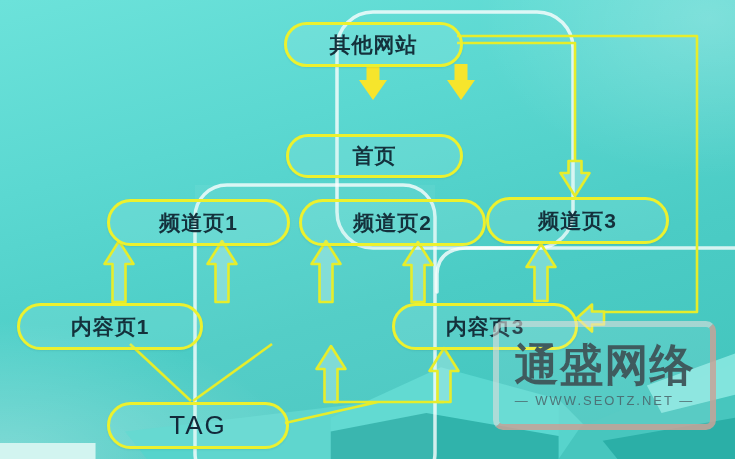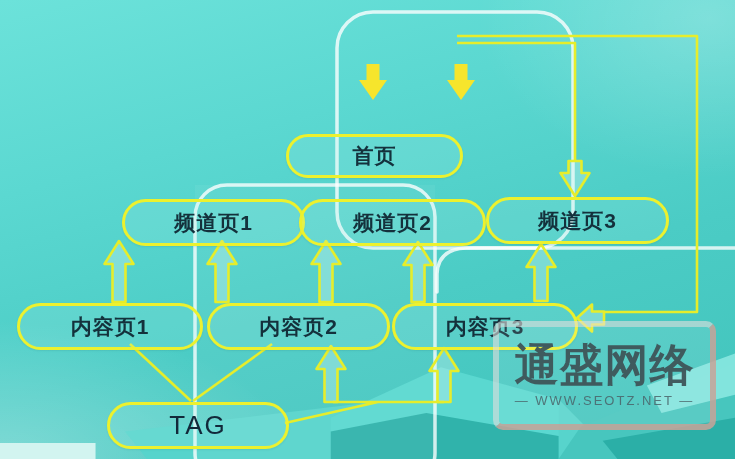--- a/index.html
+++ b/index.html
@@ -86,37 +86,37 @@
       <path d="M319.5 302 L319.5 264 L311.5 264 L326 241 L340.5 264 L332.5 264 L332.5 302 Z"></path>
       <path d="M411.5 302 L411.5 265 L403.5 265 L418 242 L432.5 265 L424.5 265 L424.5 302 Z"></path>
       <path d="M534.5 301 L534.5 267 L526.5 267 L541 244 L555.5 267 L547.5 267 L547.5 301 Z"></path>
       <path d="M324.5 402 L324.5 369 L316.5 369 L331 346 L345.5 369 L337.5 369 L337.5 402 Z"></path>
       <path d="M437.5 402 L437.5 371 L429.5 371 L444 348 L458.5 371 L450.5 371 L450.5 402 Z"></path>
       <path d="M568.5 161 L568.5 173 L560.5 173 L575 196 L589.5 173 L581.5 173 L581.5 161 Z"></path>
       <path d="M604 311.5 L592 311.5 L592 304.5 L577 318 L592 331.5 L592 324.5 L604 324.5 Z"></path>
     </g>
   </svg>
 
+  <div class="node" style="left:284px;top:22px;width:173px;height:39px;">
+    <span>其他网站</span>
+  </div>
   <div class="node" style="left:286px;top:101px;width:171px;height:38px;margin-top:33px;">
     <span>首页</span>
   </div>
-  <div class="node" style="left:122px;top:199px;width:177px;height:41px;">
+  <div class="node" style="left:107px;top:199px;width:177px;height:41px;">
     <span>频道页1</span>
   </div>
   <div class="node" style="left:299px;top:199px;width:181px;height:41px;">
     <span>频道页2</span>
   </div>
   <div class="node" style="left:486px;top:197px;width:177px;height:41px;">
     <span>频道页3</span>
   </div>
   <div class="node" style="left:17px;top:303px;width:180px;height:41px;">
     <span>内容页1</span>
-  </div>
-  <div class="node" style="left:207px;top:303px;width:177px;height:41px;">
-    <span>内容页2</span>
   </div>
   <div class="node" style="left:392px;top:303px;width:180px;height:41px;">
     <span>内容页3</span>
   </div>
   <div class="node tag" style="left:107px;top:402px;width:176px;height:41px;">
     <span>TAG</span>
   </div>
 
   <div class="wm">
     <div class="wm-title">通盛网络</div>

